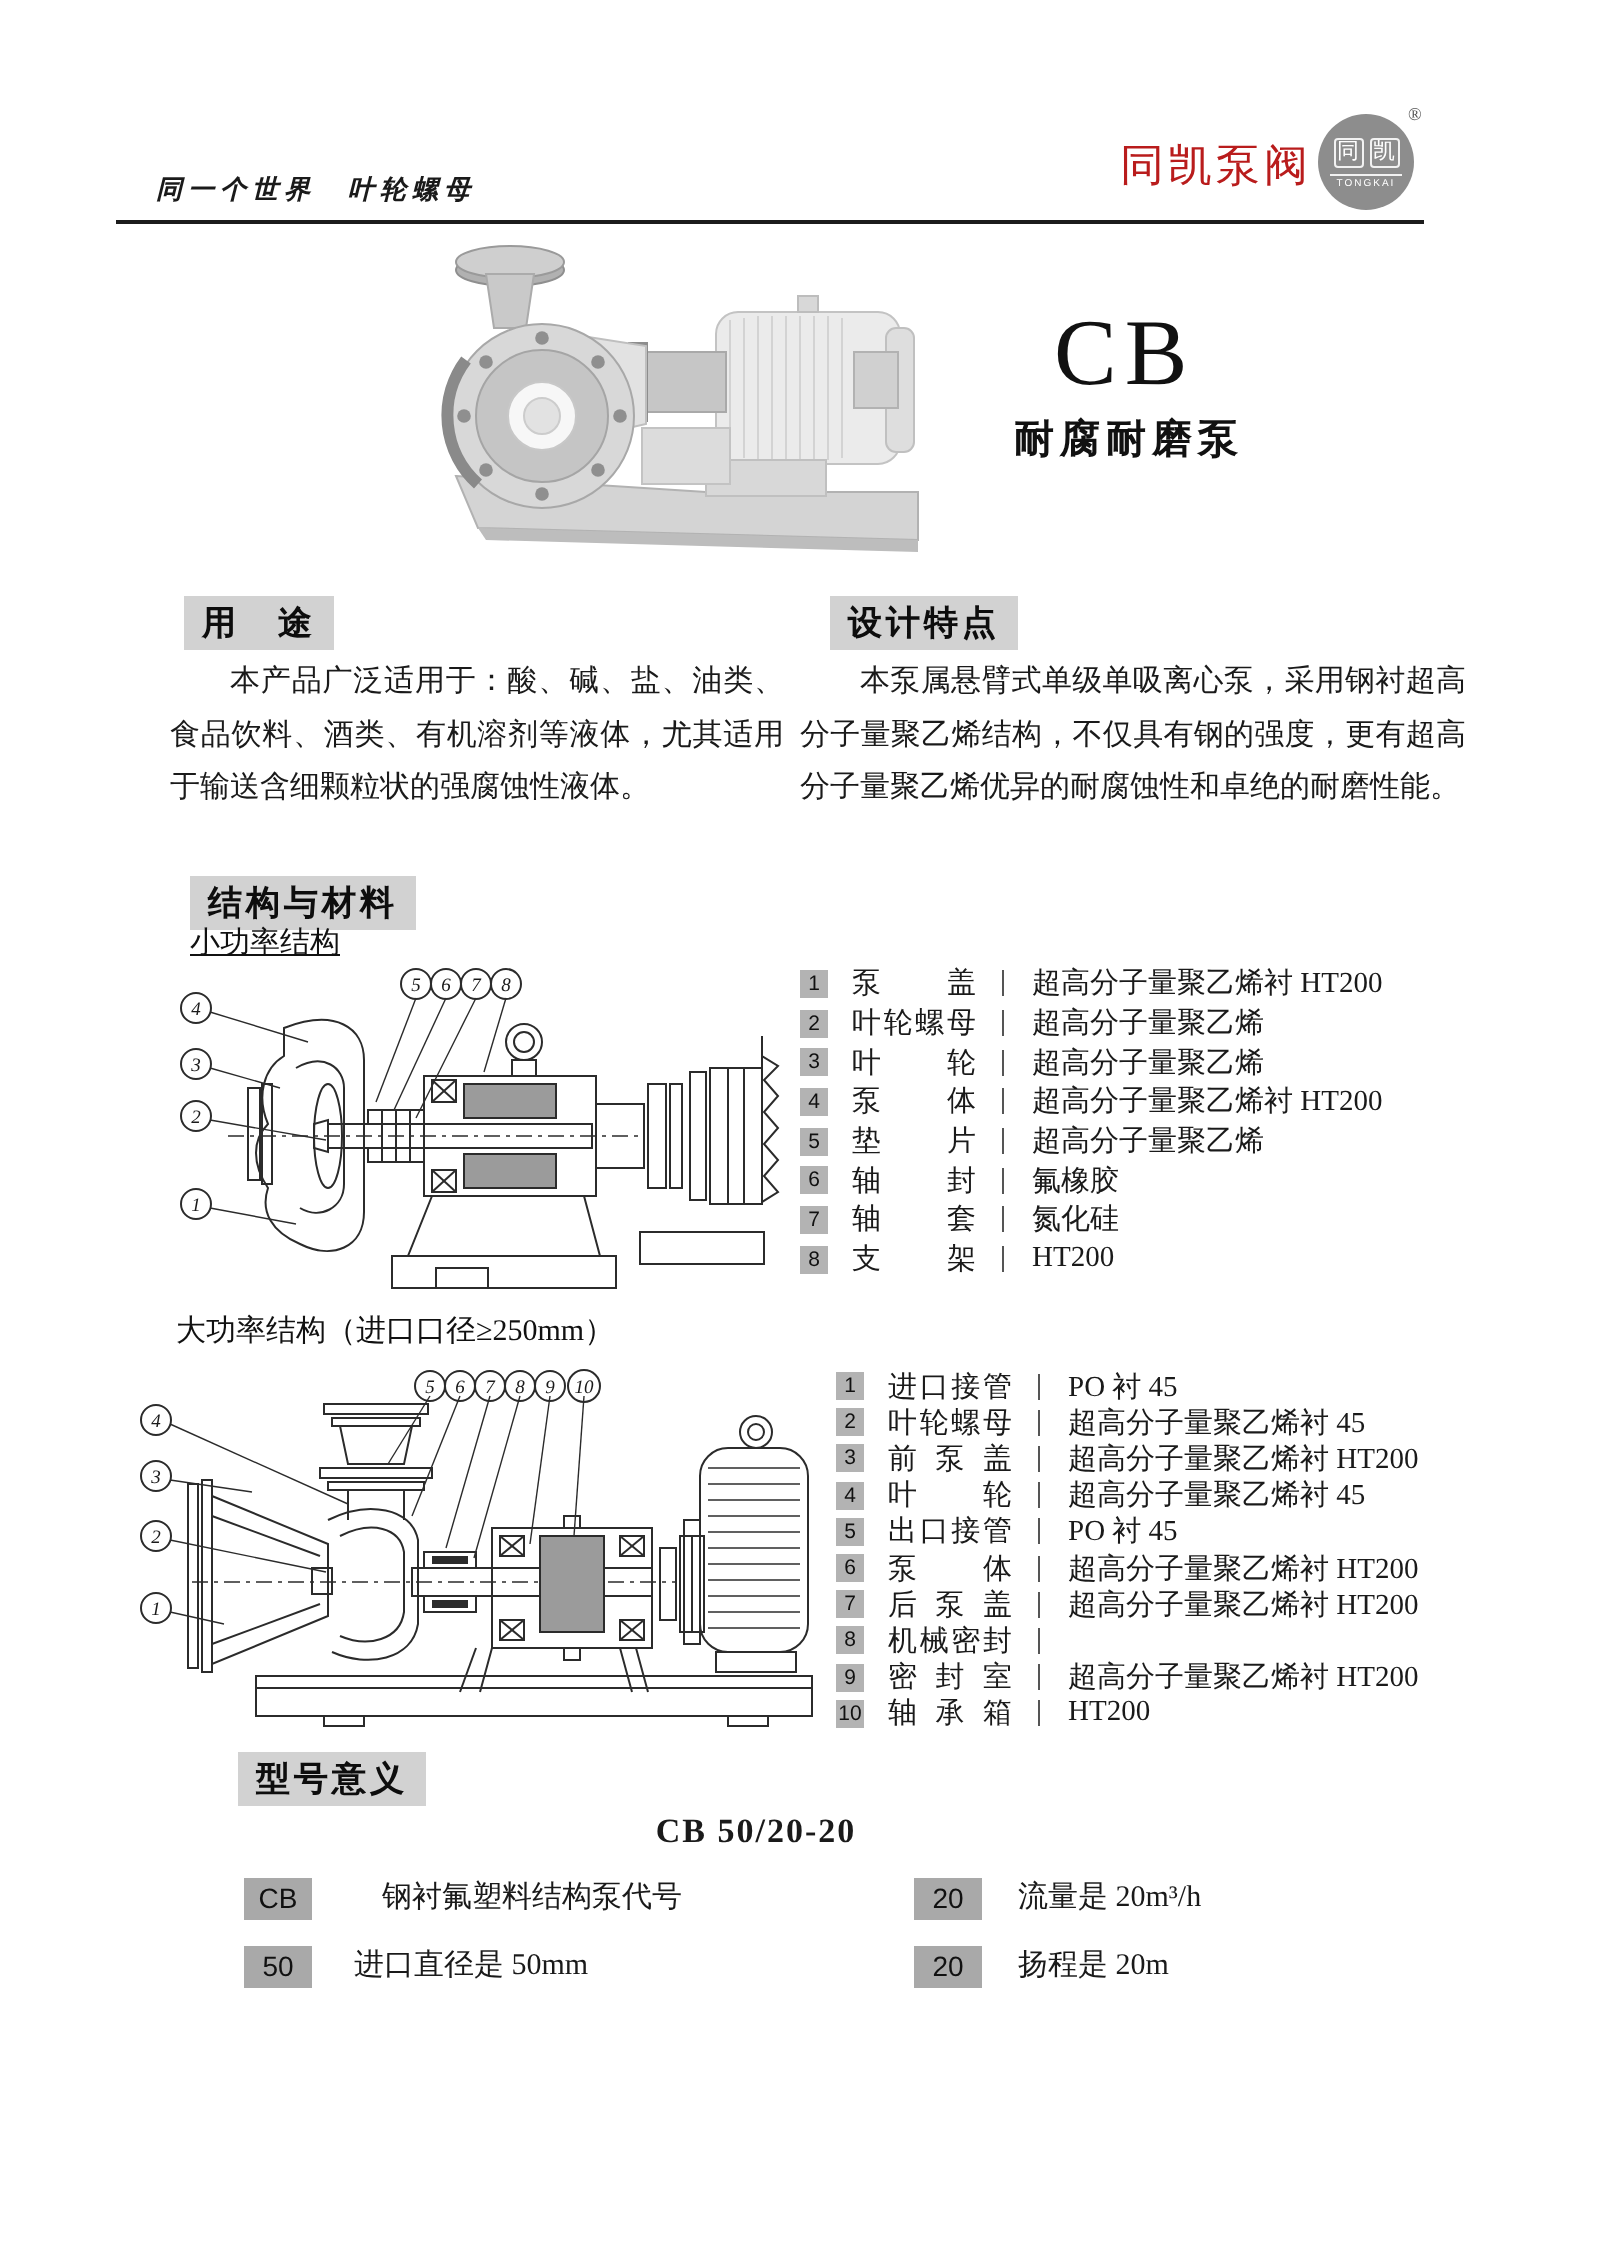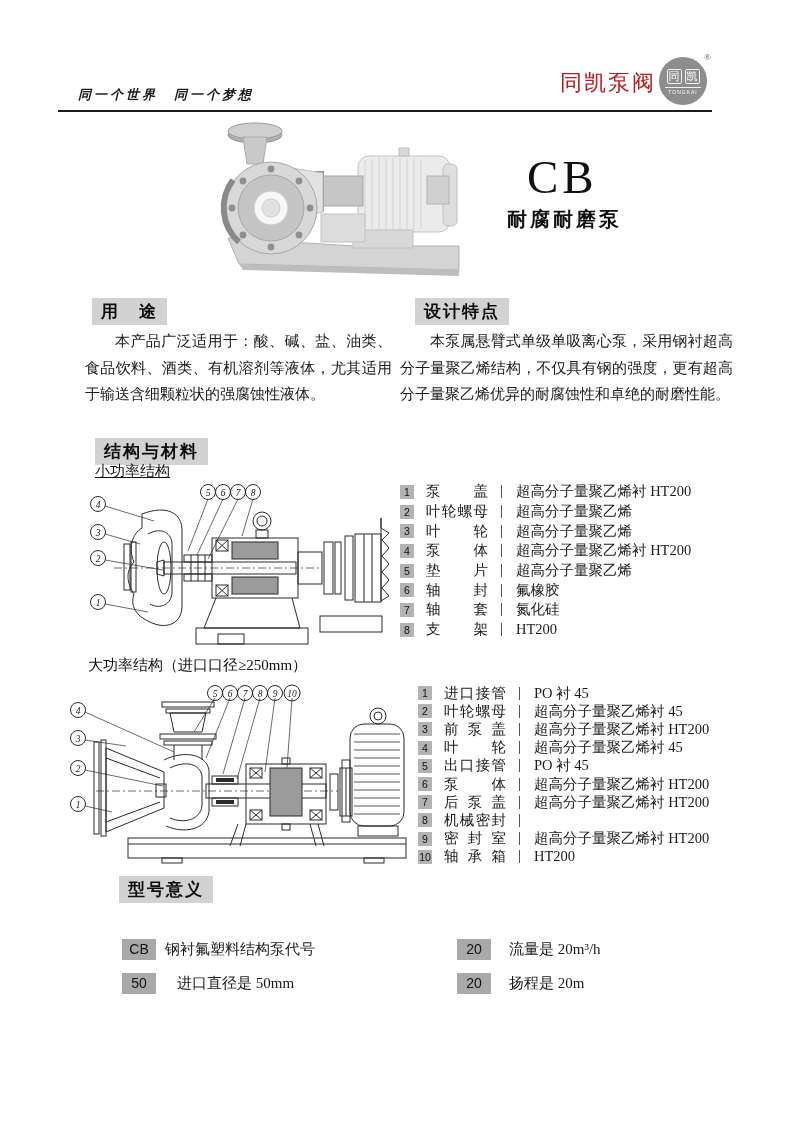--- a/index.html
+++ b/index.html
@@ -97,38 +97,38 @@
   .model-code {
     position: absolute; left: 0; top: 906px; width: 756px; text-align: center;
     font-size: 17px; font-weight: bold; letter-spacing: 1px;
   }
   .m-badge {
     position: absolute; width: 34px; height: 21px; background: #a9a9a9; color:#111;
     font-family: "Liberation Sans", sans-serif; font-size: 14px; line-height: 21px;
     text-align: center;
   }
   .m-desc { position: absolute; font-size: 15px; line-height: 21px; white-space: nowrap; }
-  #mb-0 { left: 122px; top: 939px; }  #md-0 { left: 165px; top: 939px; }
+  #mb-0 { left: 122px; top: 939px; }  #md-0 { left: 191px; top: 939px; }
   #mb-1 { left: 122px; top: 973px; }  #md-1 { left: 177px; top: 973px; }
   #mb-2 { left: 457px; top: 939px; }  #md-2 { left: 509px; top: 939px; }
   #mb-3 { left: 457px; top: 973px; }  #md-3 { left: 509px; top: 973px; }
 
   
   svg .ln { stroke:#2b2b2b; stroke-width:1; fill:none; }
   svg .fillgray { fill:#9b9b9b; stroke:#2b2b2b; stroke-width:1; }
   svg .filldark { fill:#2b2b2b; }
   svg .callout { font-family:"Liberation Serif",serif; font-style:italic; font-size:9.5px; fill:#1a1a1a; text-anchor:middle; }
   svg .dash { stroke:#2b2b2b; stroke-width:0.7; stroke-dasharray:8 3 2 3; fill:none; }
 </style>
 </head>
 <body>
 
 <div class="page">
 
-  <div class="hdr-slogan">同一个世界　同一个梦想</div>
+  <div class="hdr-slogan">同一个世界　叶轮螺母</div>
   <div class="hdr-brand">同凯泵阀</div>
   <div class="hdr-logo">
     <div class="chars">
       <span>同</span>
       <span>凯</span>
     </div>
     <div class="latin">TONGKAI</div>
   </div>
   <div class="hdr-reg">®</div>
   <div class="hdr-rule"></div>
@@ -496,20 +496,21 @@
       </div>
     <div class="p-row">
         <span class="p-num">10</span>
         <span class="p-name">轴承箱</span>
         <span class="p-bar"></span>
         <span class="p-mat">HT200</span>
       </div>
   </div>
 
   <div class="sec-h" id="sec-model">型号意义</div>
+  <div class="model-code">CB 50/20-20</div>
   <div class="m-badge" id="mb-0">CB</div>
   <div class="m-desc" id="md-0">钢衬氟塑料结构泵代号</div>
   <div class="m-badge" id="mb-1">50</div>
   <div class="m-desc" id="md-1">进口直径是 50mm</div>
   <div class="m-badge" id="mb-2">20</div>
   <div class="m-desc" id="md-2">流量是 20m³/h</div>
   <div class="m-badge" id="mb-3">20</div>
   <div class="m-desc" id="md-3">扬程是 20m</div>
 
 </div>

